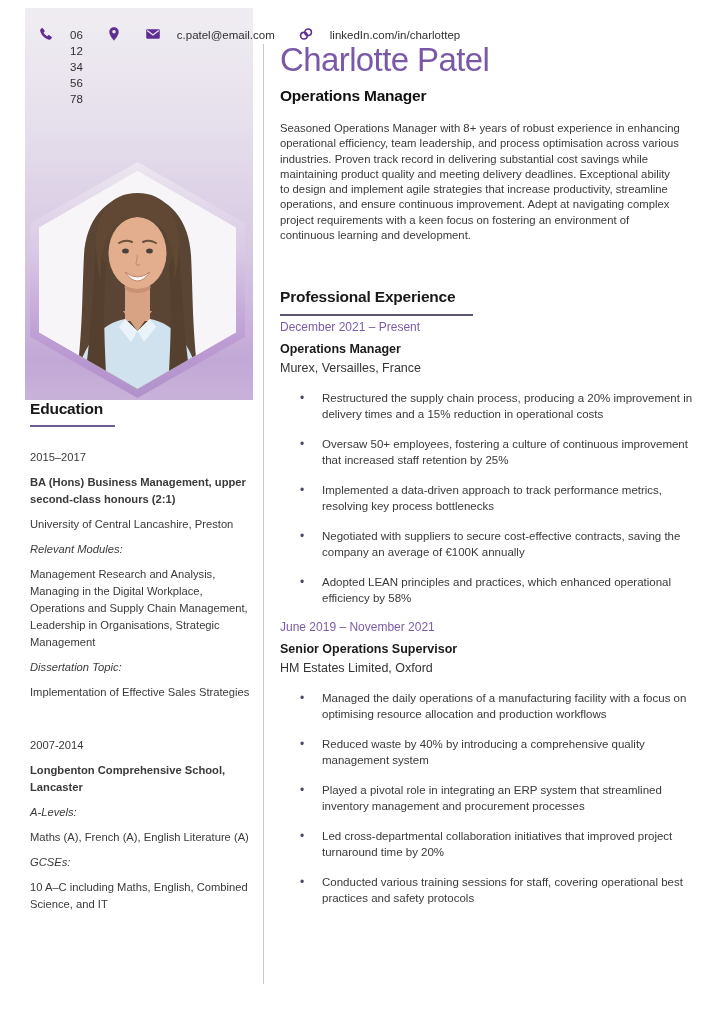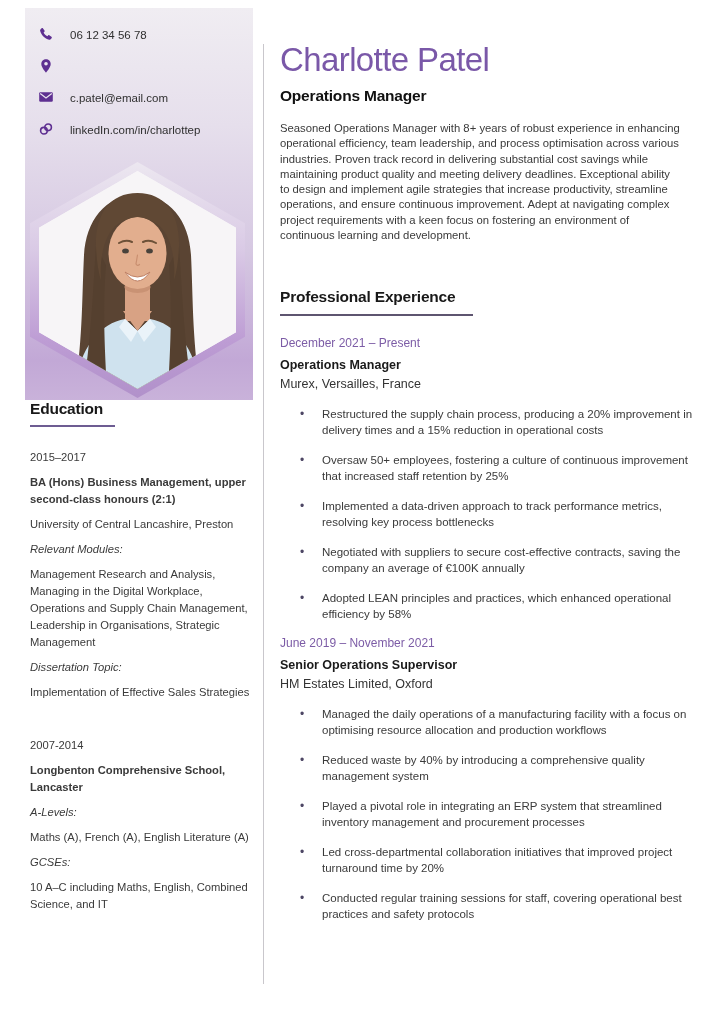--- a/index.html
+++ b/index.html
@@ -16,21 +16,21 @@
   .sidebar-bg {
     position: absolute; left: 25px; top: 8px; width: 228px; height: 392px;
     background: linear-gradient(180deg, #f0edf2 0%, #e6dfec 30%, #d6c8e2 62%, #c2a8d6 90%, #c9b2da 100%);
   }
   .divider {
     position: absolute; left: 263px; top: 44px; width: 1px; height: 940px;
     background: #c9c7cc;
   }
   .contact {
     position: absolute; left: 30px; top: 26px; width: 220px;
-    display: flex; flex-direction: column; gap: 15px;
+    display: flex; flex-direction: row; gap: 15px;
   }
   .contact-item { display: flex; align-items: flex-start; }
   .contact-icon { width: 16px; height: 16px; margin-left: 8px; flex: 0 0 16px; }
   .contact-text {
     margin-left: 16px; font-size: 11.5px; line-height: 16px; color: #2f2f2f;
     padding-top: 1px;
   }
 
   
   .hex-outer {
@@ -64,21 +64,21 @@
   }
   .headline { font-size: 15.5px; font-weight: bold; color: #111; margin-top: 9px; letter-spacing: -0.2px; }
 
   .summary {
     position: absolute; left: 280px; top: 121px; width: 402px;
     font-size: 11.3px; line-height: 15.3px; color: #3a3a3a;
   }
 
   .experience { position: absolute; left: 280px; top: 288px; width: 420px; }
   .exp-rule { width: 193px; height: 2px; background: #5e5570; margin-top: 8px; }
-  .job.first { margin-top: 20px; }
+  .job.first { margin-top: 4px; }
   .job.second { margin-top: 10px; }
   .job-dates { color: #7c5ca6; font-size: 12px; line-height: 15px; }
   .job-title { font-weight: bold; font-size: 12.5px; color: #1a1a1a; margin-top: 6px; line-height: 16px; }
   .job-company { font-size: 12.5px; margin-top: 3px; line-height: 16px; color: #333; }
   .job ul { list-style: none; margin: 14px 0 0; padding: 0; }
   .job li {
     position: relative; padding-left: 42px; font-size: 11.5px; line-height: 16px;
     margin-bottom: 14px; color: #3a3a3a;
   }
   .job li::before {
@@ -209,18 +209,18 @@
 
     <div class="job second">
       <div class="job-dates">June 2019 – November 2021</div>
       <div class="job-title">Senior Operations Supervisor</div>
       <div class="job-company">HM Estates Limited, Oxford</div>
       <ul>
         <li>Managed the daily operations of a manufacturing facility with a focus on optimising resource allocation and production workflows</li>
         <li>Reduced waste by 40% by introducing a comprehensive quality management system</li>
         <li>Played a pivotal role in integrating an ERP system that streamlined inventory management and procurement processes</li>
         <li>Led cross-departmental collaboration initiatives that improved project turnaround time by 20%</li>
-        <li>Conducted regular training sessions for staff, covering operational best practices and safety protocols</li>
+        <li>Conducted various training sessions for staff, covering operational best practices and safety protocols</li>
       </ul>
     </div>
   </div>
 
 </div>
 
 </body></html>

